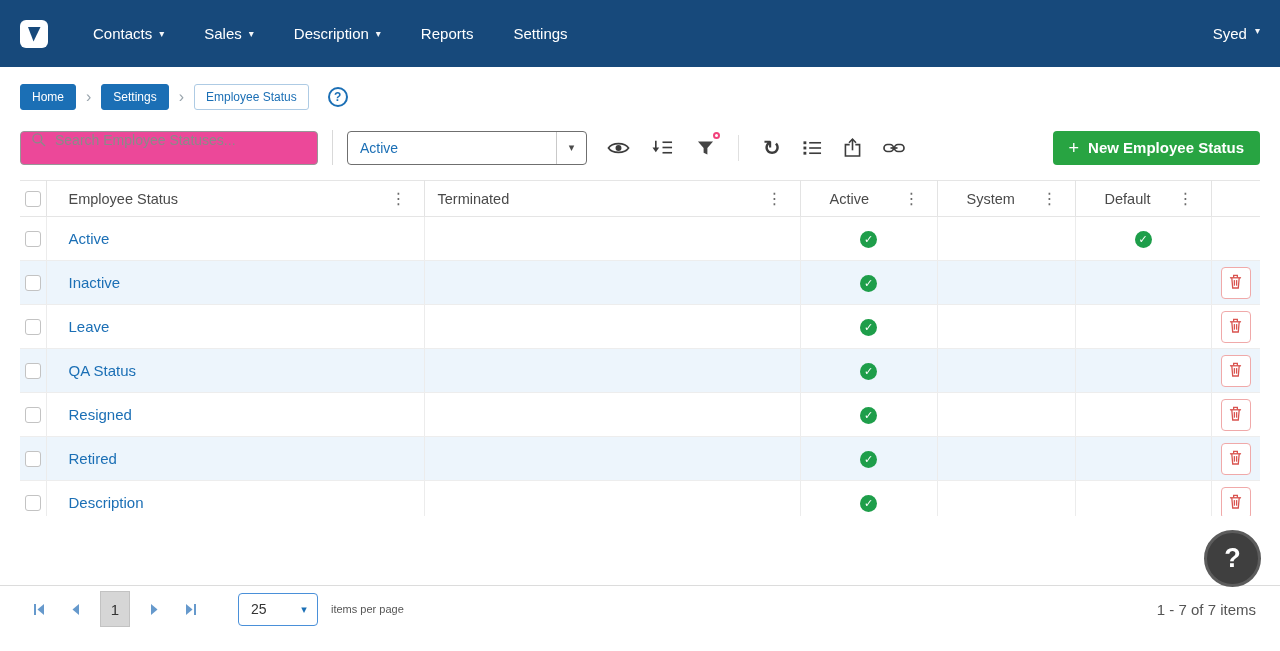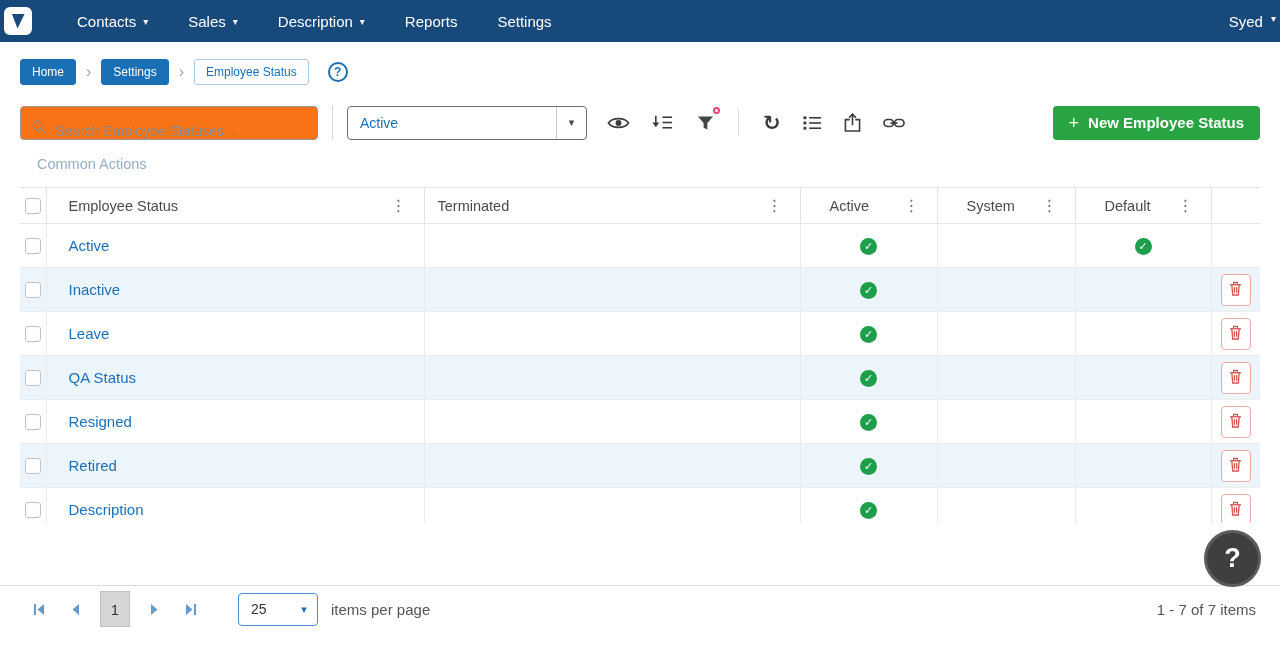--- a/index.html
+++ b/index.html
@@ -1,37 +1,37 @@
 <!DOCTYPE html>
 <html><head>
 <meta charset="utf-8">
 <style>
   * { margin:0; padding:0; box-sizing:border-box; }
   html,body { width:1280px; height:651px; background:#fff;
     font-family:"Liberation Sans","DejaVu Sans",sans-serif; }
   .page { position:relative; width:1280px; height:651px; overflow:hidden; background:#fff; }
 
   
-  .navbar { height:42px; background:#17497B; display:flex; align-items:center; padding:0 4px; color:#fff; }
+  .navbar { height:67px; background:#17497B; display:flex; align-items:center; padding:0 20px; color:#fff; }
   .logo { width:28px; height:28px; margin-right:45px; cursor:pointer; flex:0 0 auto; }
   .nav-item { display:flex; align-items:center; gap:7px; margin-right:40px; font-size:15px; cursor:pointer; white-space:nowrap; }
   .nav-caret { font-size:10px; opacity:.95; }
   .nav-user { margin-left:auto; display:flex; align-items:flex-start; gap:8px; font-size:15px; cursor:pointer; }
 
   
   .crumbs { display:flex; align-items:center; gap:10px; padding:17px 20px 9px; }
   .crumb-btn { background:#1B6FB5; color:#fff; font-size:12px; padding:5px 11px; border-radius:3px; border:1px solid #1B6FB5; cursor:pointer; }
   .crumb-outline { background:#fff; color:#1B6FB5; font-size:12px; padding:5px 11px; border-radius:3px; border:1px solid #AECBE4; cursor:pointer; }
   .crumb-sep { color:#9aa5ad; font-size:16px; line-height:1; }
   .help-q { width:20px; height:20px; border:2px solid #1B6FB5; border-radius:50%; color:#1B6FB5;
     font-size:12px; font-weight:bold; display:flex; align-items:center; justify-content:center; margin-left:9px; cursor:pointer; }
 
   
   .toolbar { display:flex; align-items:center; padding:11px 20px 0; }
-  .search-box { width:298px; height:34px; border:1px solid #979797; border-radius:4px; display:flex; align-items:flex-end; padding:0 10px; gap:8px; background:#f97316; }
+  .search-box { width:298px; height:34px; border:1px solid #979797; border-radius:4px; display:flex; align-items:flex-start; padding:0 10px; gap:8px; background:#ec4899; }
   .search-box input { border:none; outline:none; flex:1; font-size:14px; color:#333; font-family:inherit; background:transparent; }
   .search-box input::placeholder { color:#8a8a8a; }
   .vdiv { width:1px; height:35px; background:#d9d9d9; margin:0 14px; }
   .filter-select { width:240px; height:34px; border:1px solid #6f6f6f; border-radius:4px; display:flex; align-items:stretch; cursor:pointer; background:#fff; }
   .filter-select .value { flex:1; display:flex; align-items:center; padding:0 12px; font-size:14px; color:#1B6FB5; }
   .filter-select .caret-box { width:30px; border-left:1px solid #c9c9c9; display:flex; align-items:center; justify-content:center; color:#4b4b4b; font-size:11px; }
   .iconbtn { position:relative; margin-left:22px; color:#3c3c3c; display:flex; align-items:center; cursor:pointer; }
   .iconbtn svg { display:block; }
   .badge-dot { position:absolute; top:-8px; right:-6px; width:7px; height:7px; border:2px solid #F1427B; background:#fff; border-radius:50%; }
   .vdiv2 { width:1px; height:26px; background:#e0e0e0; margin:0 10px 0 24px; }
@@ -70,21 +70,21 @@
   
   .footer { position:absolute; left:0; right:0; top:585px; height:47px; border-top:1px solid #dcdcdc;
     display:flex; align-items:center; padding:0 24px; background:#fff; }
   .pg-btn { width:30px; height:34px; display:flex; align-items:center; justify-content:center; cursor:pointer; margin-right:6px; }
   .pg-current { width:30px; height:36px; background:#d6d6d6; border:1px solid #c2c2c2; display:flex; align-items:center;
     justify-content:center; color:#333; font-size:15px; margin:0 10px 0 4px; cursor:pointer; }
   .size-select { width:80px; height:33px; border:1px solid #4A90D9; border-radius:4px; display:flex; align-items:stretch;
     margin-left:26px; cursor:pointer; background:#fff; }
   .size-select .value { flex:1; display:flex; align-items:center; padding:0 12px; font-size:14px; color:#333; }
   .size-select .caret-box { width:26px; display:flex; align-items:center; justify-content:center; color:#1B6FB5; font-size:11px; }
-  .ipp-label { margin-left:13px; color:#555; font-size:15px; }
+  .ipp-label { margin-left:13px; color:#555; font-size:11px; }
   .range-label { margin-left:auto; color:#555; font-size:15px; }
 
   
   .help-fab { position:absolute; top:530px; left:1204px; width:57px; height:57px; border-radius:50%;
     background:#3F3F3F; border:3px solid #5c5c5c; color:#fff; font-size:27px; font-weight:bold;
     display:flex; align-items:center; justify-content:center; cursor:pointer; z-index:5; }
 </style>
 </head>
 <body>
 
@@ -201,21 +201,20 @@
             <line x1="7.5" y1="6" x2="14.5" y2="6"></line>
           </g>
         </svg>
     </div>
     <button class="new-btn">
       <span class="plus">+</span>
       <span>New Employee Status</span>
     </button>
   </div>
 
-  <div class="common-actions">Common Actions</div>
 
   <div class="grid">
     <table>
       <colgroup>
         <col style="width:26px">
           <col style="width:378px">
           <col style="width:376px">
         <col style="width:137px">
           <col style="width:138px">
           <col style="width:136px">

